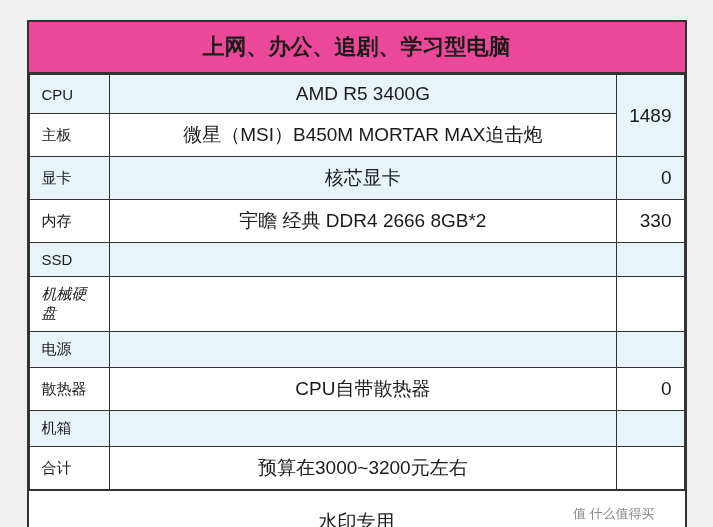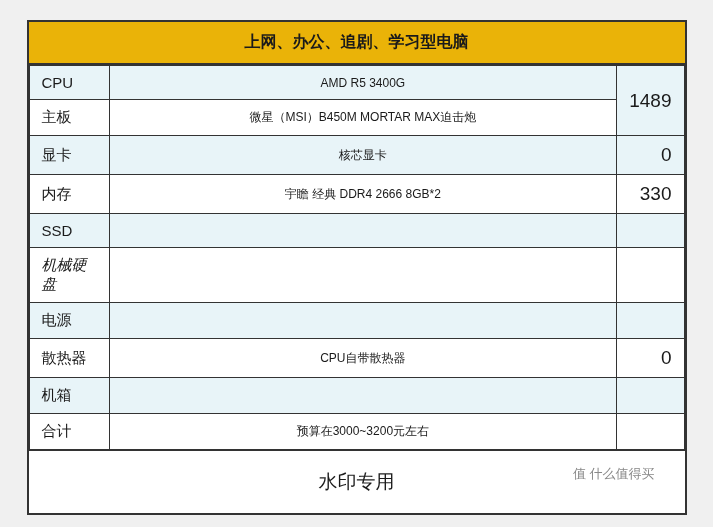--- a/index.html
+++ b/index.html
@@ -20,37 +20,37 @@
 
     .page-wrapper {
       background: #ffffff;
       width: 660px;
       border: 2px solid #333;
       margin: 20px auto;
     }
 
     .table-title {
       text-align: center;
-      font-size: 16px;
+      font-size: 22px;
       font-weight: bold;
       color: #1a1a1a;
       padding: 10px 0;
       border-bottom: 2px solid #333;
-      background: #eab308;
+      background: #ec4899;
     }
 
     table {
       width: 100%;
       border-collapse: collapse;
     }
 
     table td {
       border: 1px solid #333;
       padding: 8px 12px;
-      font-size: 12px;
+      font-size: 19px;
       color: #1a1a1a;
     }
 
     .col-label {
       width: 80px;
       text-align: left;
       background: #fff;
       font-size: 15px;
     }
 

